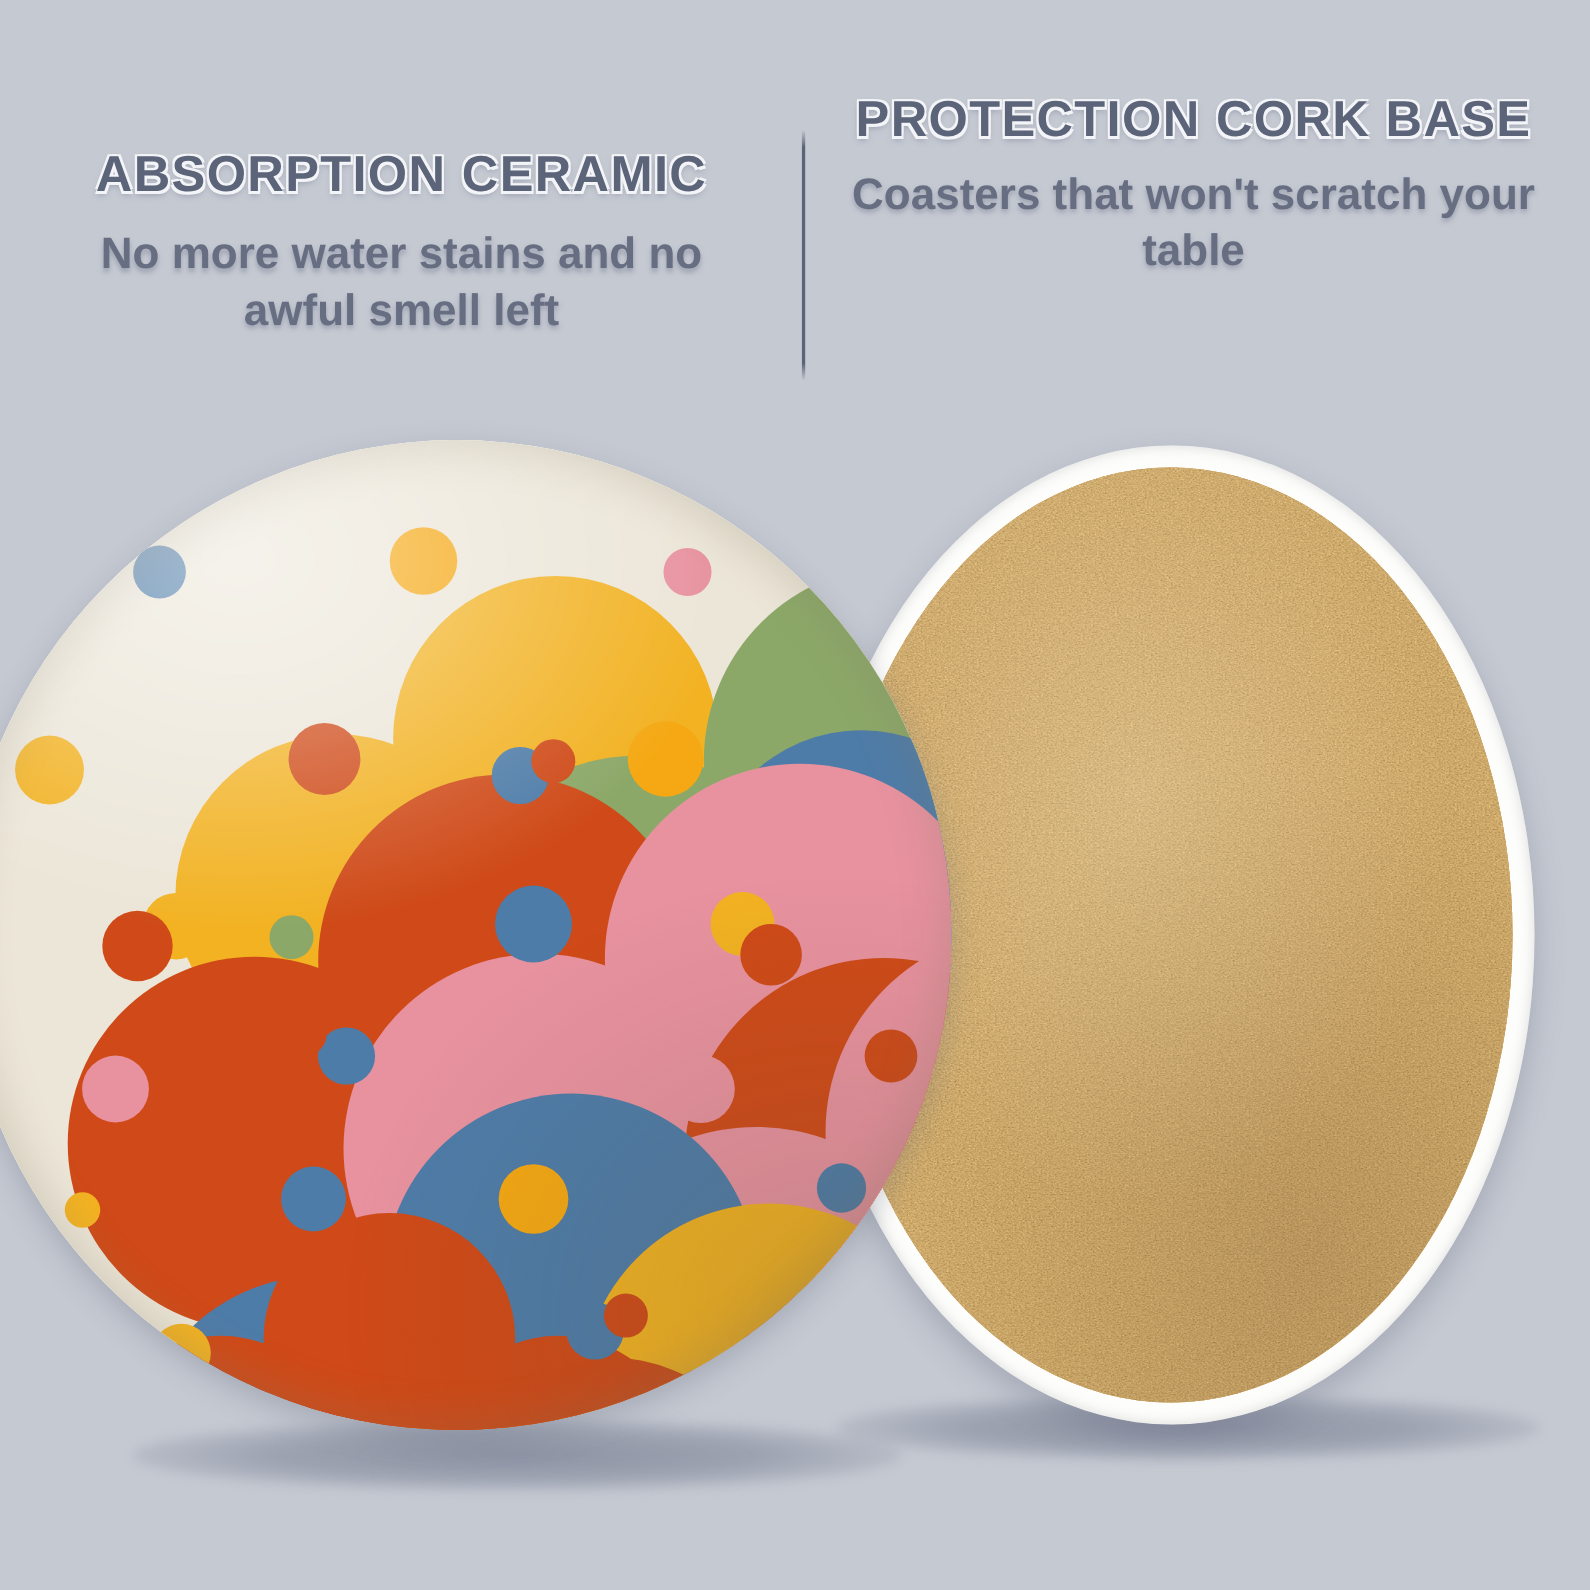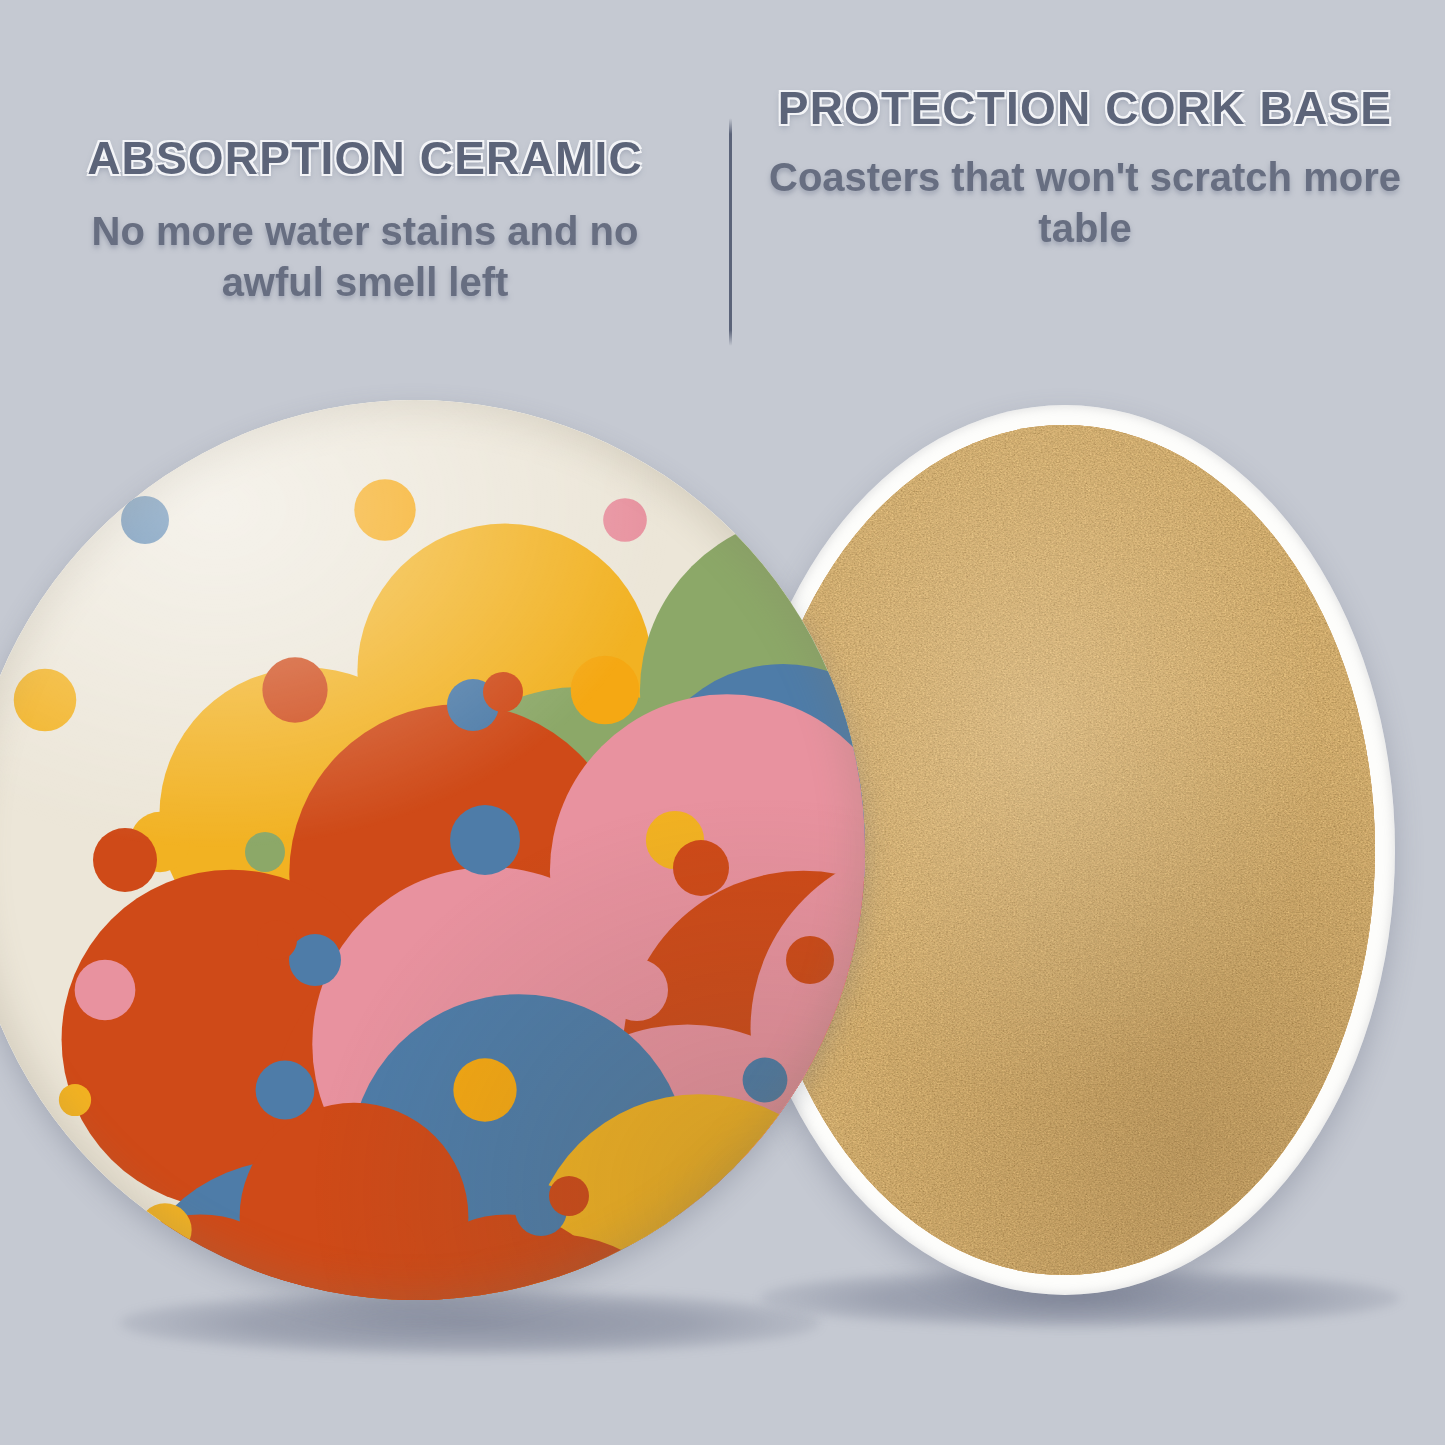--- a/index.html
+++ b/index.html
@@ -130,21 +130,21 @@
 
   <div class="header">
 
     <div class="col col-left">
       <p class="headline">ABSORPTION CERAMIC</p>
       <p class="subline">No more water stains and no awful smell left</p>
     </div>
 
     <div class="col col-right">
       <p class="headline">PROTECTION CORK BASE</p>
-      <p class="subline">Coasters that won't scratch more table</p>
+      <p class="subline">Coasters that won't scratch your table</p>
     </div>
 
     <div class="divider"></div>
   </div>
 
   <div class="shadow" id="shadow-floral"></div>
   <div class="shadow" id="shadow-cork"></div>
 
   <div id="cork">
     <div class="corkface">

